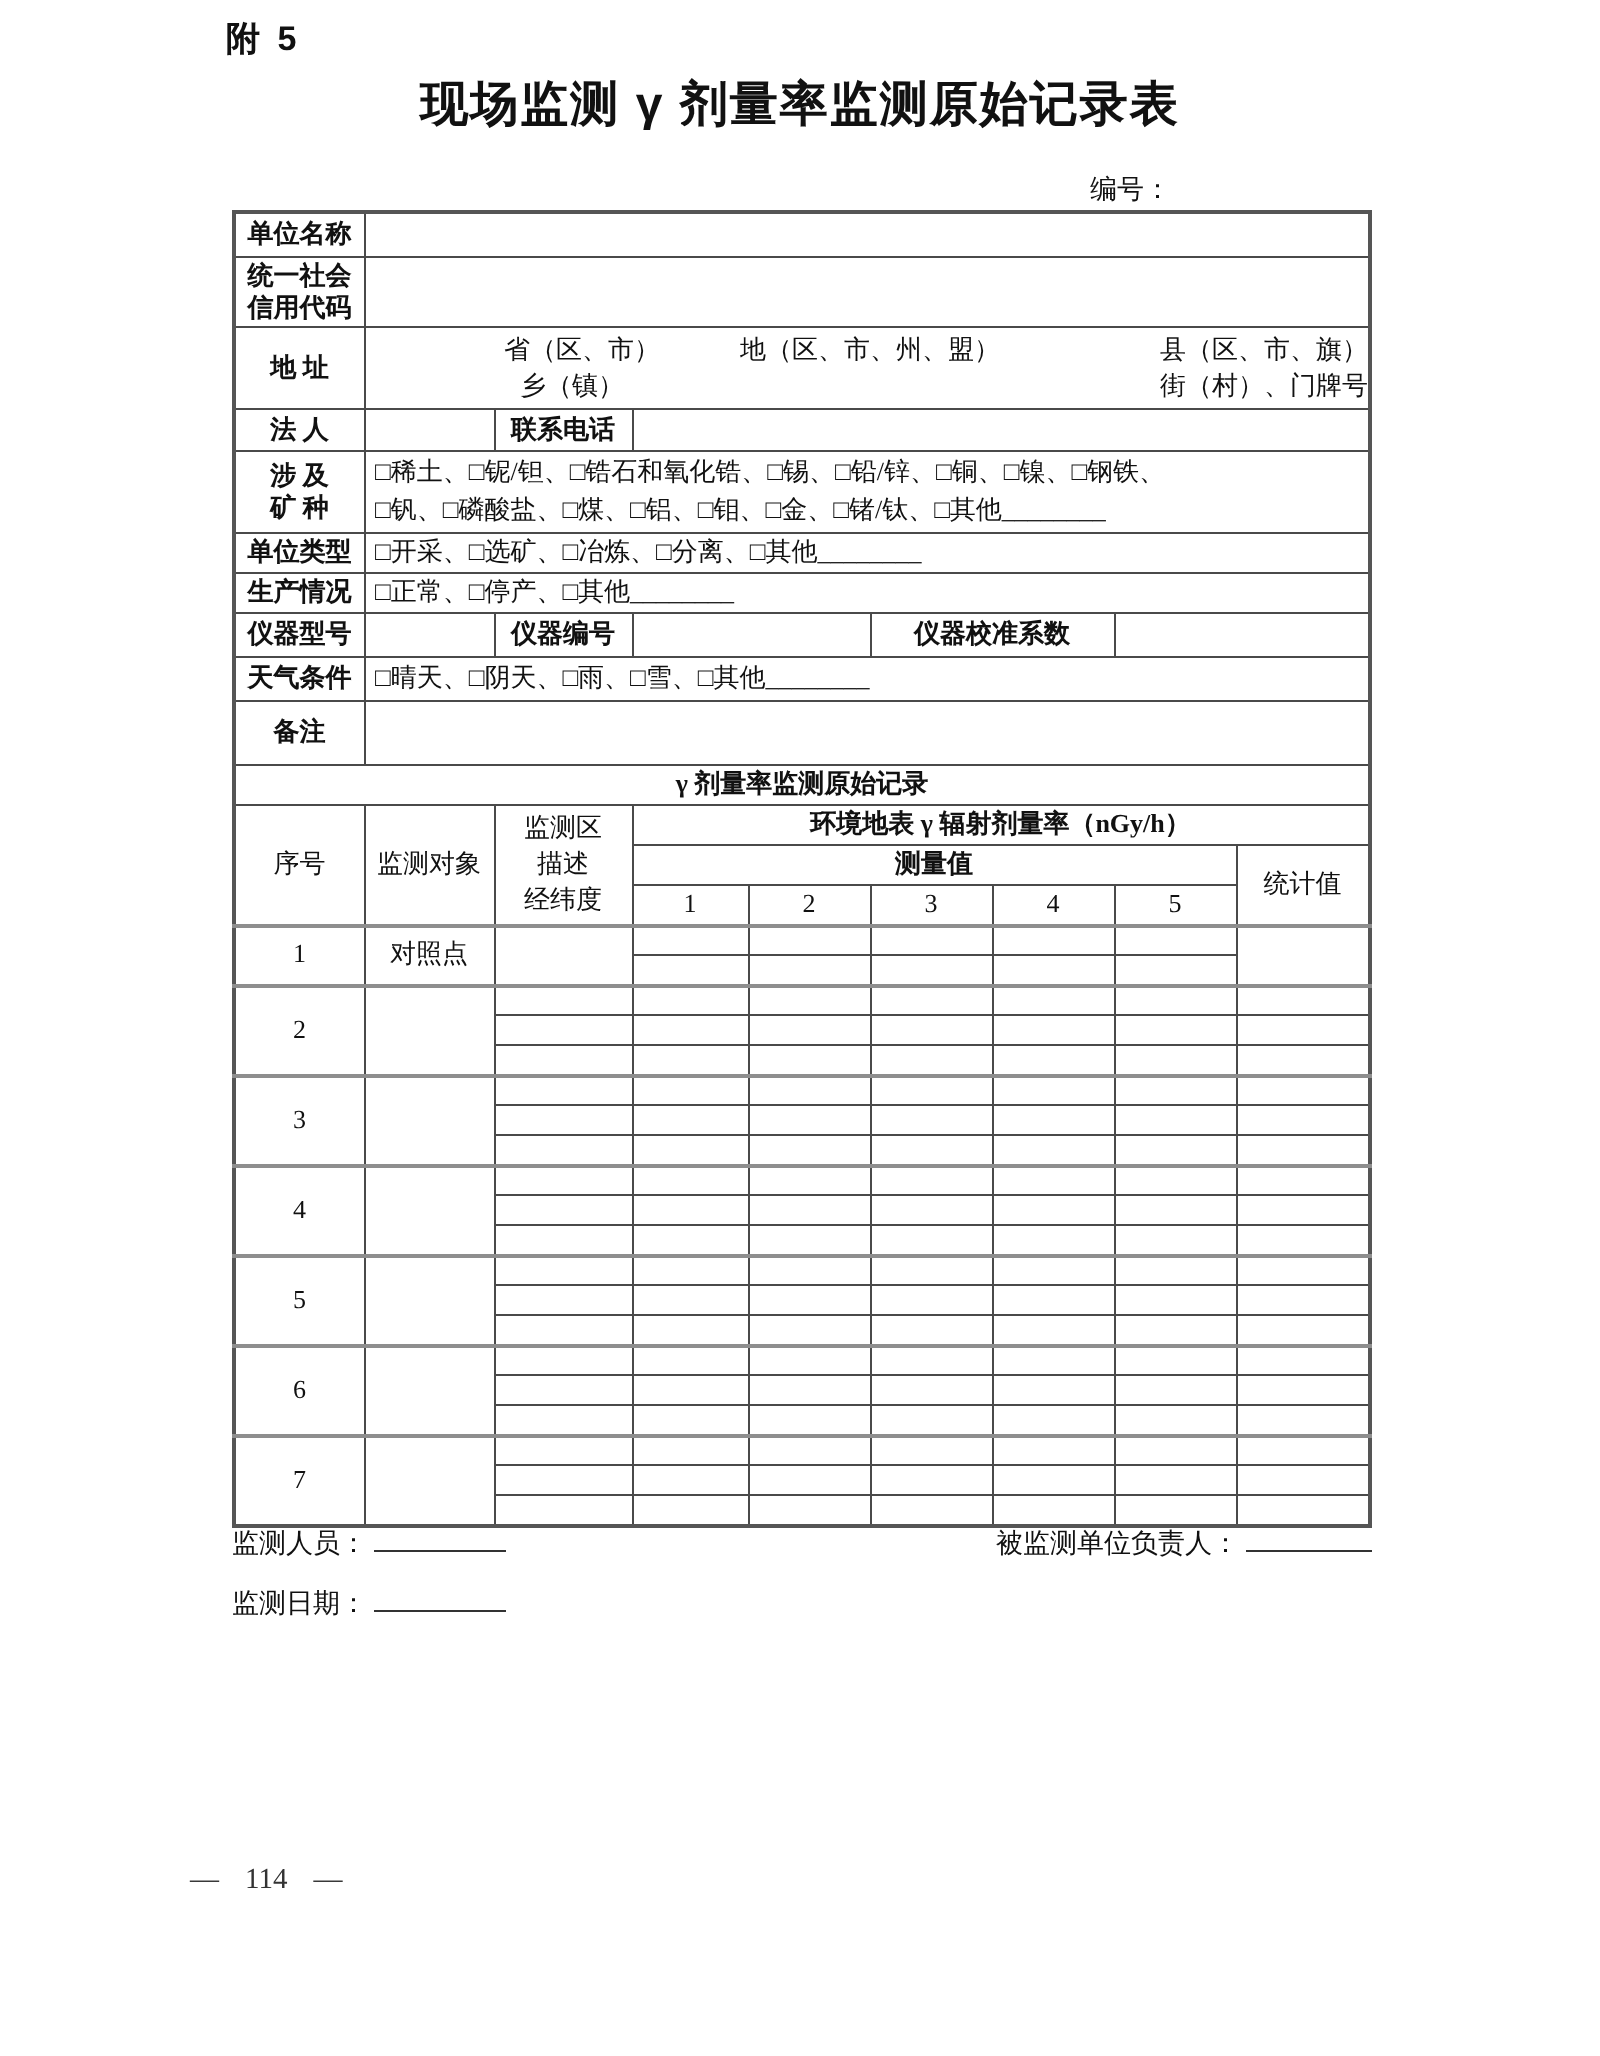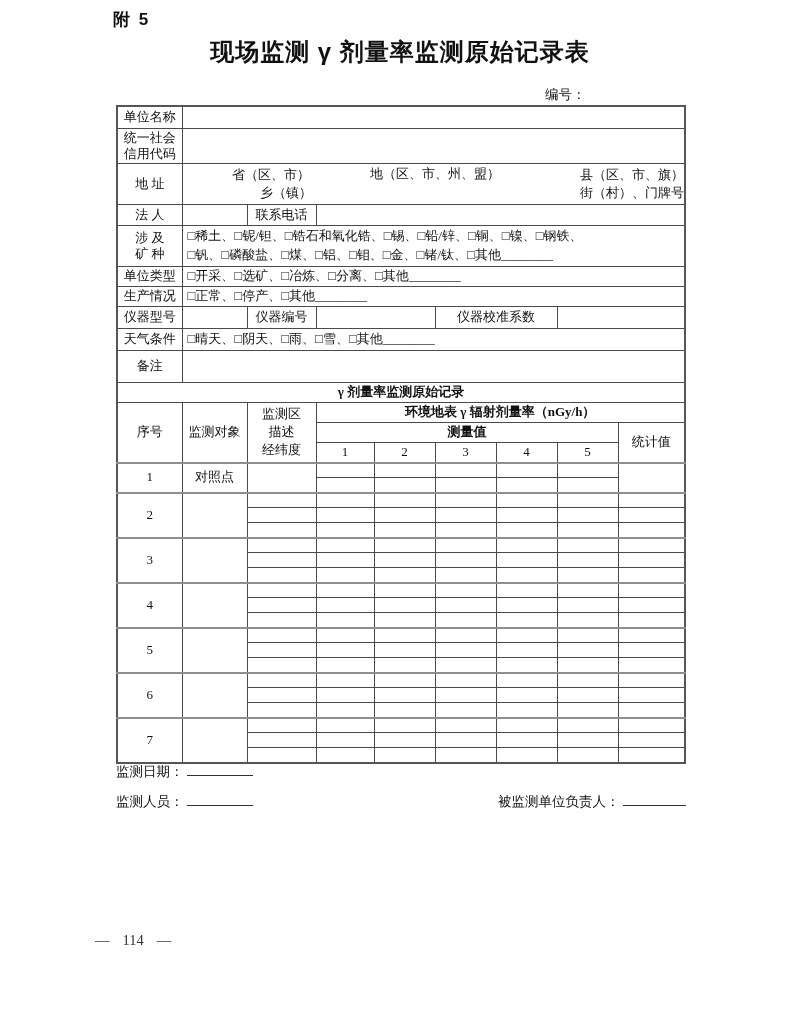--- a/index.html
+++ b/index.html
@@ -11,35 +11,35 @@
   .title { position:absolute; left:0; top:36px; width:800px; text-align:center;
            font-size:24px; font-weight:bold; letter-spacing:1px;
            font-family:"Liberation Sans","DejaVu Sans",sans-serif; }
   .number { position:absolute; left:545px; top:86px; font-size:13.5px;text-align:center; }
 
   table.form-table { position:absolute; left:116px; top:105px; width:568px;
                      border-collapse:collapse; table-layout:fixed;
                      border:2px solid #555; }
   td { border:1px solid #4a4a4a; font-size:13px; padding:1px 3px;
        vertical-align:middle; line-height:1.3; overflow:hidden; }
-  .lab { text-align:center; padding:1px 1px; }
+  .lab { text-align:center; padding:1px 1px;font-weight:bold; }
   .val { text-align:left; padding-left:5px; }
   .hc  { text-align:center; }
   .bold { font-weight:bold; }
   .two-line span { display:block; text-align:center; line-height:1.25; }
 
   tr.h22{height:22px} tr.h34{height:34px} tr.h38{height:38px} tr.h21{height:21px}
   tr.h19{height:19px} tr.h20{height:20px} tr.h32{height:32px} tr.hh{height:19px}
   tr.sub{height:15px}
   tr.group-start td { border-top:2px solid #8e8e8e; }
 
   .addr-cell { padding:2px 0 2px 5px; }
   .addr-line { display:flex; white-space:nowrap; line-height:1.4;justify-content:flex-end; }
   .addr-province  { margin-left:46px; }
-  .addr-prefect   { margin-left:60px;font-family:Liberation Mono, monospace; }
+  .addr-prefect   { margin-left:40px; }
   .addr-county    { margin-left:80px; }
   .addr-township  { margin-left:61px; }
   .addr-street    { margin-left:268px; }
 
   .opt-line { white-space:nowrap; line-height:1.45; }
 
   .area-h span { display:block; text-align:center; line-height:1.4; }
 
   .sign-area { position:absolute; left:116px; top:762px; width:568px; font-size:13.5px; }
   .sign-row { position:relative; height:30px; }
@@ -366,28 +366,28 @@
           <td></td>
           <td></td>
           <td></td>
           <td></td>
         </tr>
       </tbody>
   </table>
 
   <div class="sign-area">
     <div class="sign-row">
-      <span>监测日期：</span><span class="blank"></span>
-    </div>
-    <div class="sign-row">
       <span>监测人员：</span><span class="blank"></span>
       <span class="right-sign">
         <span>被监测单位负责人：</span><span class="blank"></span>
       </span>
     </div>
+    <div class="sign-row">
+      <span>监测日期：</span><span class="blank"></span>
+    </div>
   </div>
 
   <div class="page-num">
     <span>—</span>
     <span>114</span>
     <span>—</span>
   </div>
 
 </div>
 

